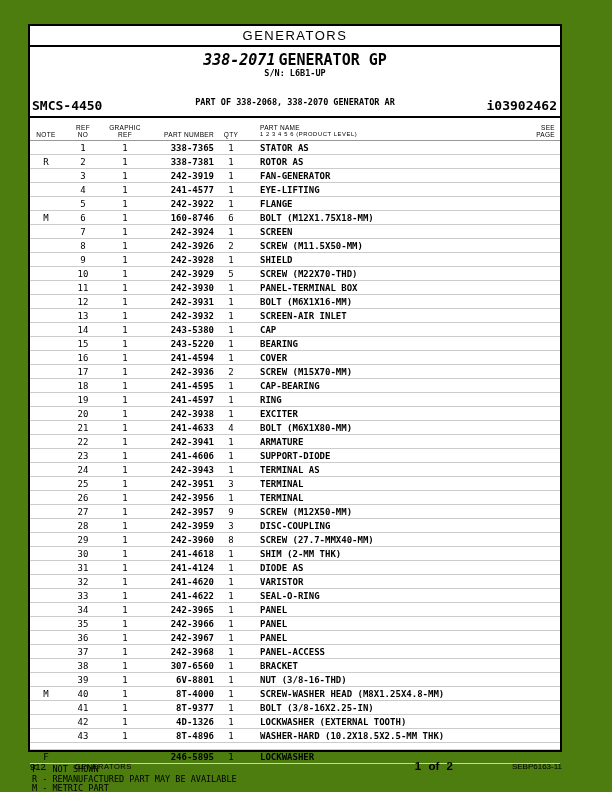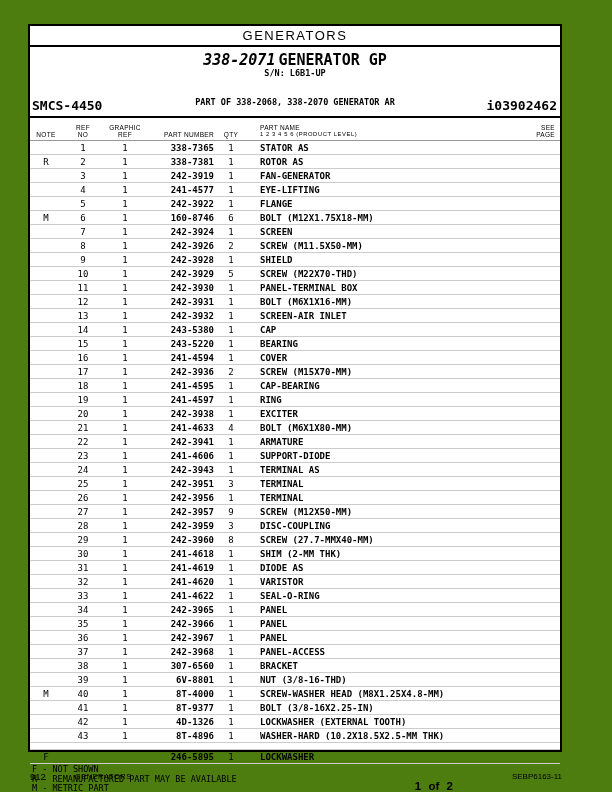--- a/index.html
+++ b/index.html
@@ -56,21 +56,21 @@
     font-family:"DejaVu Sans Mono", monospace; font-size:8.5px; line-height:9.5px;
     white-space:nowrap;
   }
   .page-footer {
     position:absolute; left:30px; top:760px; width:532px;
     display:flex; align-items:center;gap:15px;
   }
   .f-num  { font-size:9.5px; }
   .f-sec  { font-size:7.5px; letter-spacing:0.5px; margin-left:14px; }
   .f-spacer { flex:1; }
-  .f-pof  { font-weight:bold; font-size:11.5px; word-spacing:4px; margin-right:44px;margin-top:20px; }
+  .f-pof  { font-weight:bold; font-size:11.5px; word-spacing:4px; margin-right:44px; }
   .f-doc  { font-size:8px; }
 </style>
 </head>
 <body>
 
 <div class="page">
   <div class="doc-box">
 
     <div class="band">
       <span>GENERATORS</span>
@@ -379,21 +379,21 @@
     <div class="c-graphic">1</div>
     <div class="c-part">241-4618</div>
     <div class="c-qty">1</div>
     <div class="c-name">SHIM (2-MM THK)</div>
     <div class="c-page"></div>
   </div>
         <div class="trow grid7">
     <div class="c-note"></div>
     <div class="c-ref">31</div>
     <div class="c-graphic">1</div>
-    <div class="c-part">241-4619</div>
+    <div class="c-part">241-4124</div>
     <div class="c-qty">1</div>
     <div class="c-name">DIODE AS</div>
     <div class="c-page"></div>
   </div>
         <div class="trow grid7">
     <div class="c-note"></div>
     <div class="c-ref">32</div>
     <div class="c-graphic">1</div>
     <div class="c-part">241-4620</div>
     <div class="c-qty">1</div>

